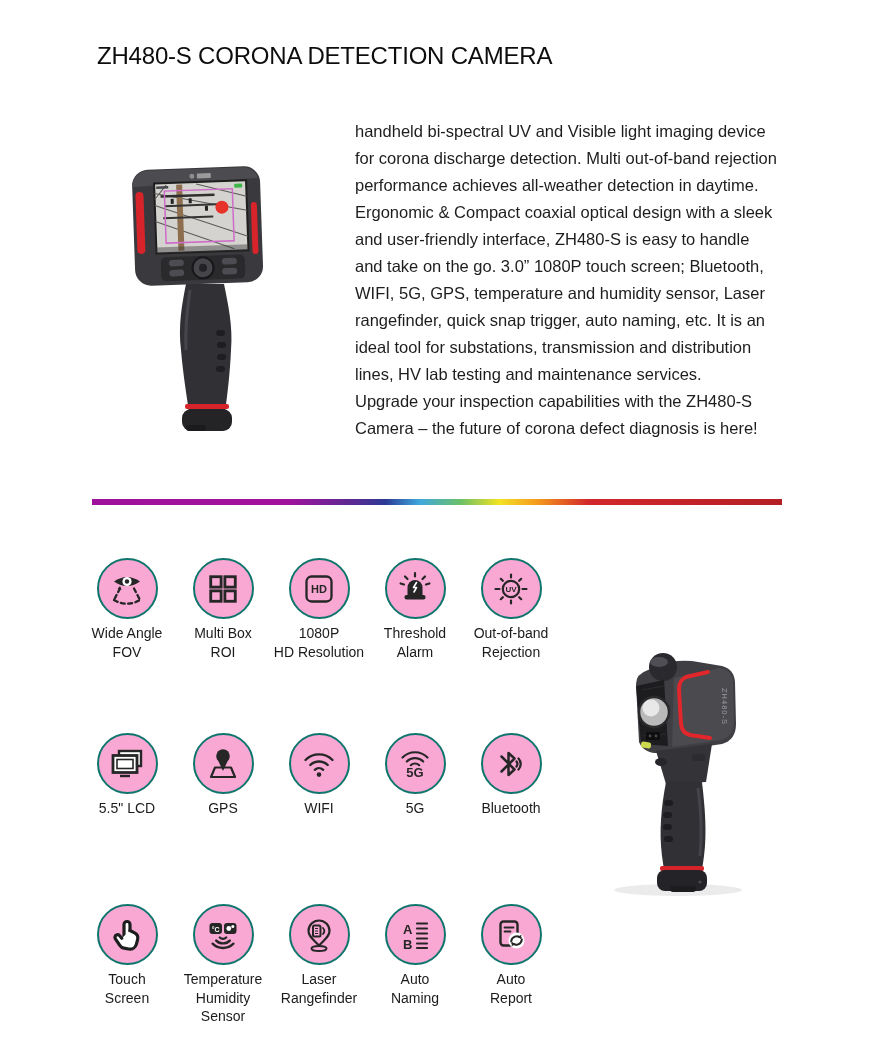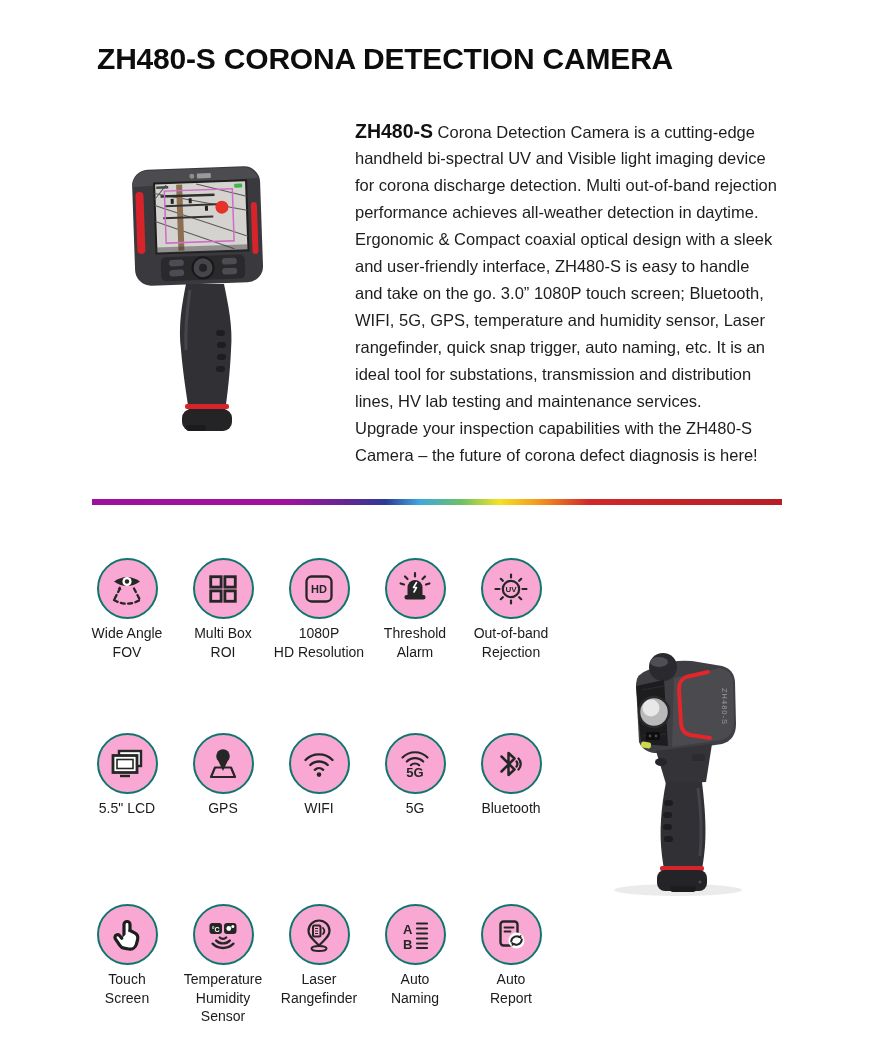--- a/index.html
+++ b/index.html
@@ -1,21 +1,21 @@
 <!DOCTYPE html>
 <html><head>
 <meta charset="utf-8">
 <style>
   html,body{margin:0;padding:0;background:#fff;}
   .page{
     position:relative;width:882px;height:1058px;background:#ffffff;overflow:hidden;
     font-family:"Liberation Sans", sans-serif;color:#1c1c1c;
   }
   .title{
-    position:absolute;left:97px;top:42px;font-size:30px;font-weight:bold;
+    position:absolute;left:97px;top:42px;font-size:24px;font-weight:normal;
     letter-spacing:-0.2px;color:#0d0d0d;white-space:nowrap;
   }
   .desc{
     position:absolute;left:355px;top:118px;width:430px;font-size:16.5px;
     line-height:27px;color:#1d1d1d;
   }
   .desc .line{height:27px;white-space:nowrap;}
   .desc .brand{font-size:19.5px;font-weight:bold;color:#111;}
   .rainbow{
     position:absolute;left:92px;top:499px;width:690px;height:6px;
@@ -86,21 +86,20 @@
       <rect x="89" y="184" width="9" height="6" rx="3" fill="#1e1e21"></rect>
       <rect x="89" y="196" width="9" height="6" rx="3" fill="#1e1e21"></rect>
       <rect x="88" y="208" width="9" height="6" rx="3" fill="#1e1e21"></rect>
       <rect x="57" y="246" width="44" height="5" rx="2" fill="#d7242b"></rect>
       <rect x="54" y="251" width="50" height="22" rx="9" fill="#242427"></rect>
       <rect x="58" y="267" width="20" height="6" rx="3" fill="#1b1b1d"></rect>
     </svg>
   </div>
 
   <div class="desc">
-    <div class="line"><span class="brand">ZH480-S</span><span> Corona Detection Camera is a cutting-edge</span></div>
     <div class="line">handheld bi-spectral UV and Visible light imaging device</div>
     <div class="line">for corona discharge detection. Multi out-of-band rejection</div>
     <div class="line">performance achieves all-weather detection in daytime.</div>
     <div class="line">Ergonomic &amp; Compact coaxial optical design with a sleek</div>
     <div class="line">and user-friendly interface, ZH480-S is easy to handle</div>
     <div class="line">and take on the go. 3.0” 1080P touch screen; Bluetooth,</div>
     <div class="line">WIFI, 5G, GPS, temperature and humidity sensor, Laser</div>
     <div class="line">rangefinder, quick snap trigger, auto naming, etc. It is an</div>
     <div class="line">ideal tool for substations, transmission and distribution</div>
     <div class="line">lines, HV lab testing and maintenance services.</div>

